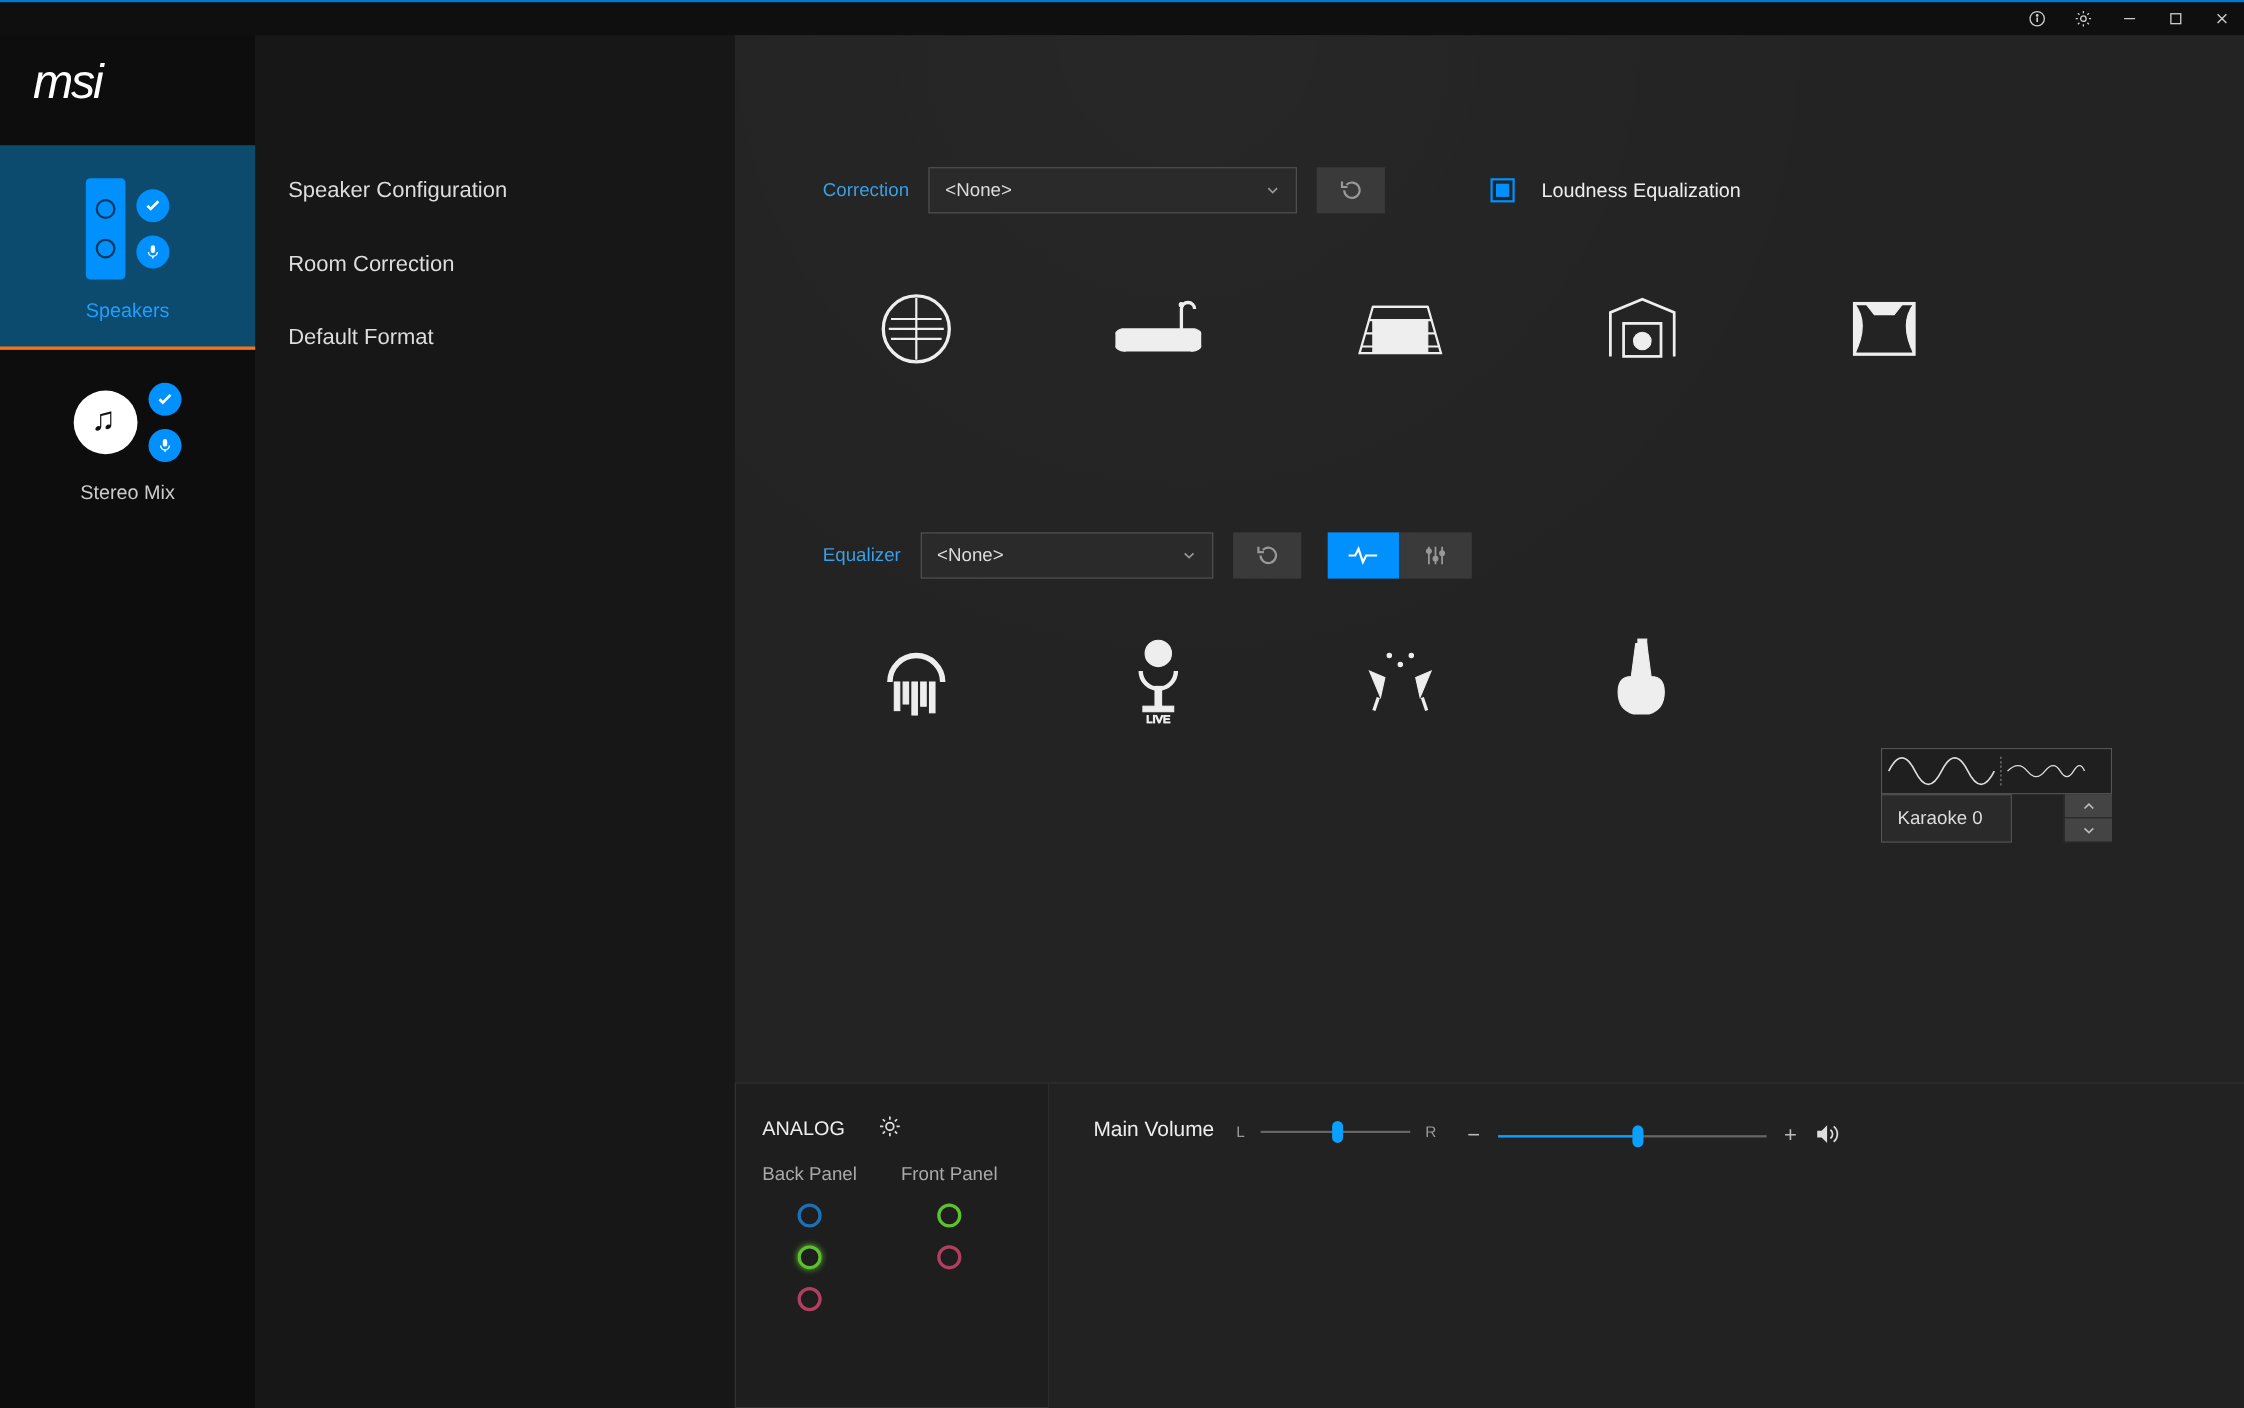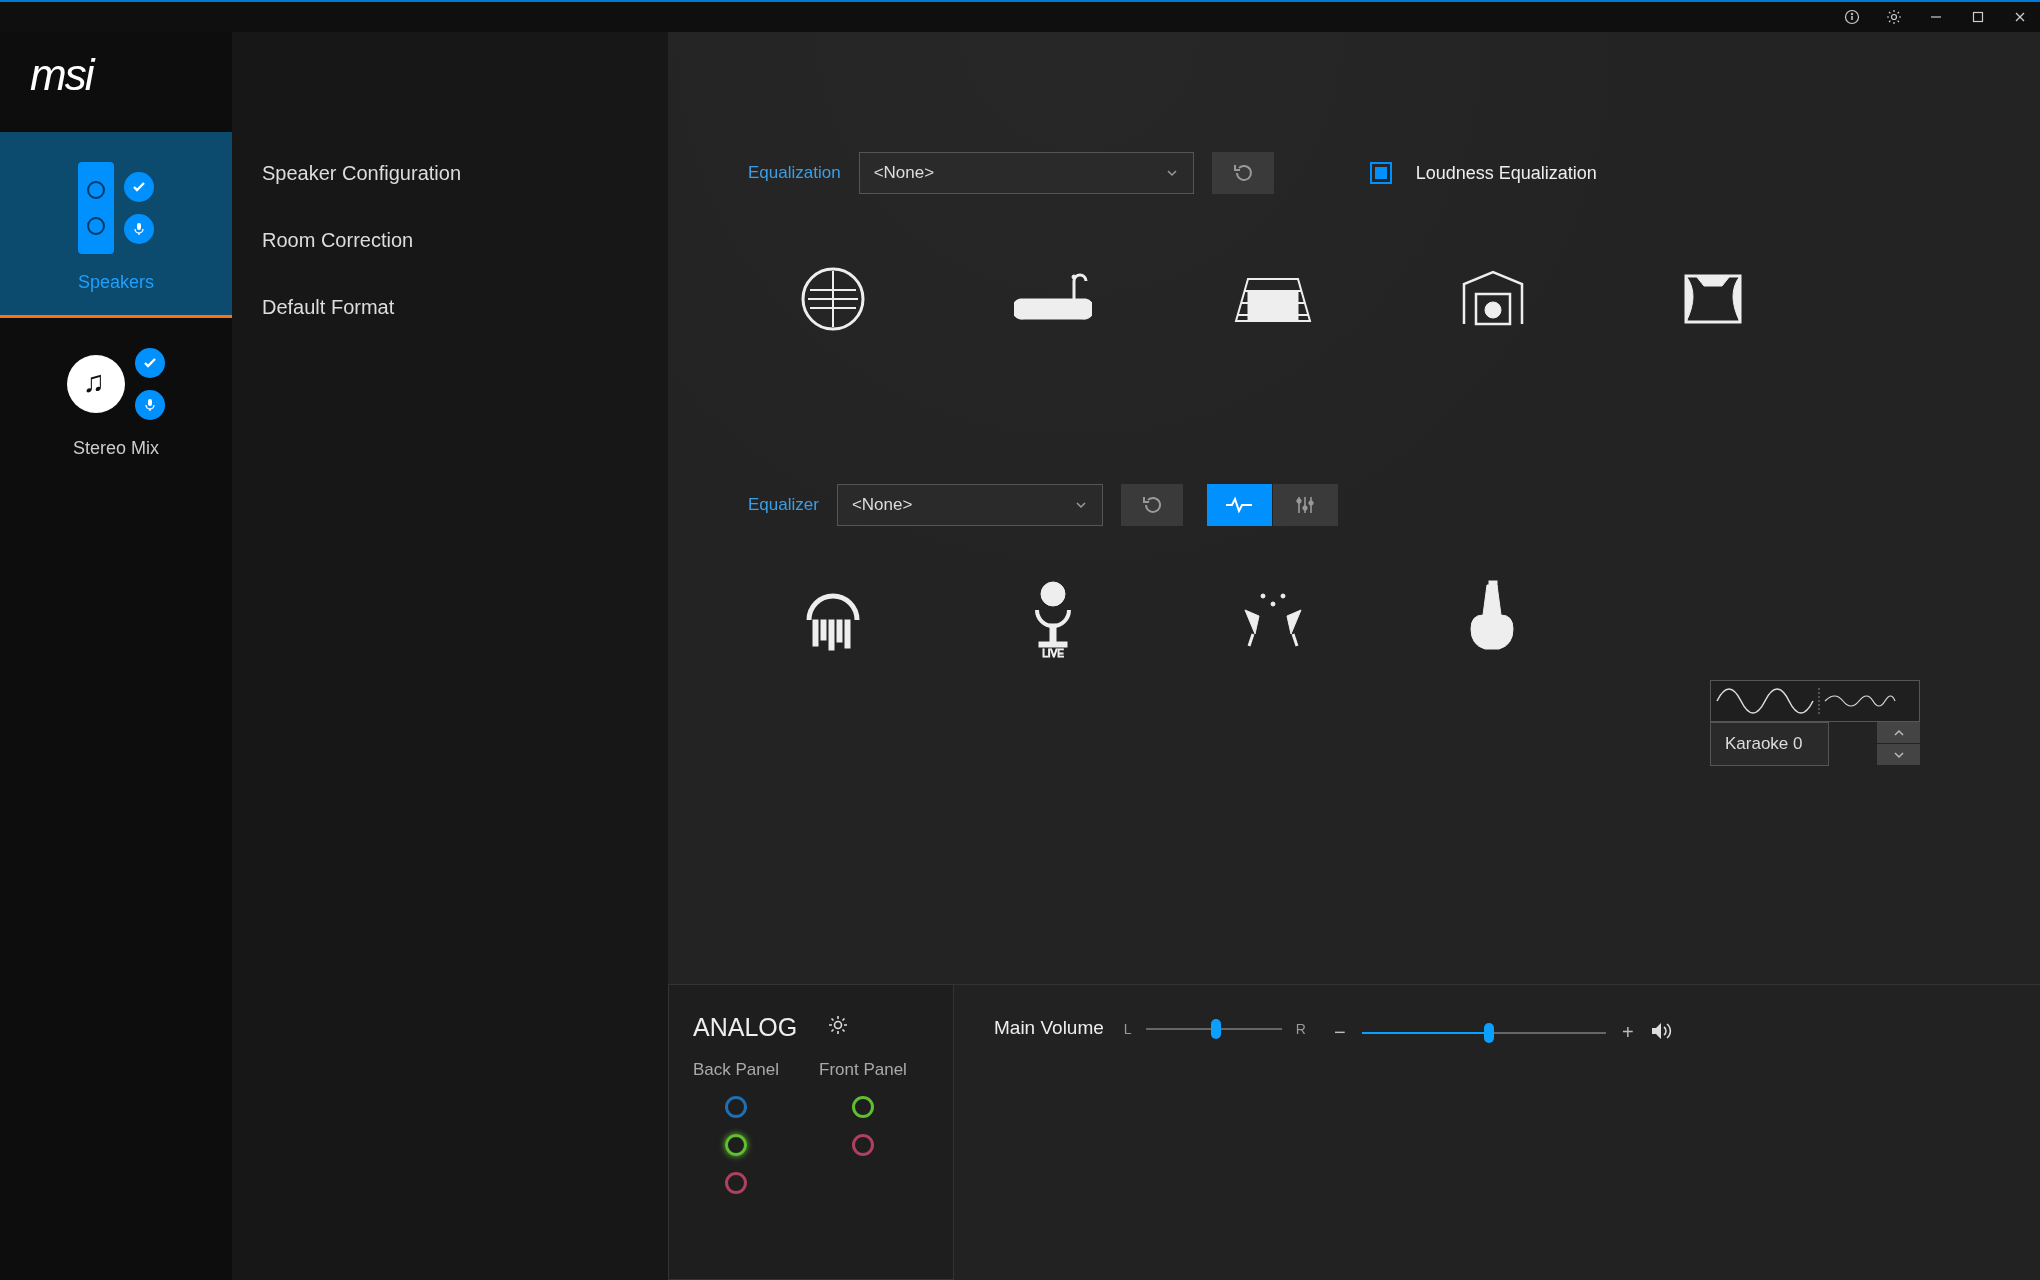--- a/index.html
+++ b/index.html
@@ -159,21 +159,21 @@
   .spin svg{stroke:#bbb;}
 
   
   .bottom {
     position:absolute; left:0; right:0; bottom:0; height:296px;
     display:flex;
   }
   .analog-panel {
     width:286px; background:#1e1e1e; border:1px solid #333; padding:28px 24px;
   }
-  .analog-head { display:flex; align-items:center; gap:30px; font-size:25px; color:#eee; margin-bottom:18px;}
+  .analog-head { display:flex; align-items:center; gap:30px; font-size:18px; color:#eee; margin-bottom:18px;}
   .panel-cols { display:flex; gap:40px;text-align:right; }
   .panel-col { display:flex; flex-direction:column; align-items:center; gap:16px; color:#aaa; font-size:17px;}
   .port { width:22px; height:22px; border-radius:50%; border:3px solid; cursor:pointer;}
   .port.blue{border-color:#1e6fb3;} .port.green{border-color:#5fbf2f;} .port.green-lit{border-color:#5fbf2f; box-shadow:0 0 6px #5fbf2f;} .port.pink{border-color:#b04060;}
 
   .mainvol {
     flex:1; background:#222; border-top:1px solid #333; padding:36px 40px; display:flex; align-items:flex-start; 
   }
   .mainvol .mv-label{ font-size:19px; color:#eee; margin-top:-4px;}
   .slider-wrap{ display:flex; align-items:center; gap:14px; color:#999;}
@@ -272,21 +272,21 @@
 
   <div class="col-nav">
     <div class="nav-item">Speaker Configuration</div>
     <div class="nav-item">Room Correction</div>
     <div class="nav-item">Default Format</div>
   </div>
 
   <div class="col-main">
 
     <div class="row">
-      <div class="label-blue">Equalization</div>
+      <div class="label-blue">Correction</div>
       <div class="dropdown w1">
         <span>&lt;None&gt;</span>
         <svg class="chev" viewBox="0 0 14 14">
             <path d="M3 5l4 4 4-4" stroke="#999" fill="none" stroke-width="1.5"></path>
           </svg>
       </div>
       <div class="icon-btn">
         <svg width="24" height="20" viewBox="0 0 24 20">
             <path d="M6 10a7 7 0 1 0 2-5" stroke-width="2" fill="none"></path>
             <path d="M4 2v5h5" stroke-width="2" fill="none"></path>

